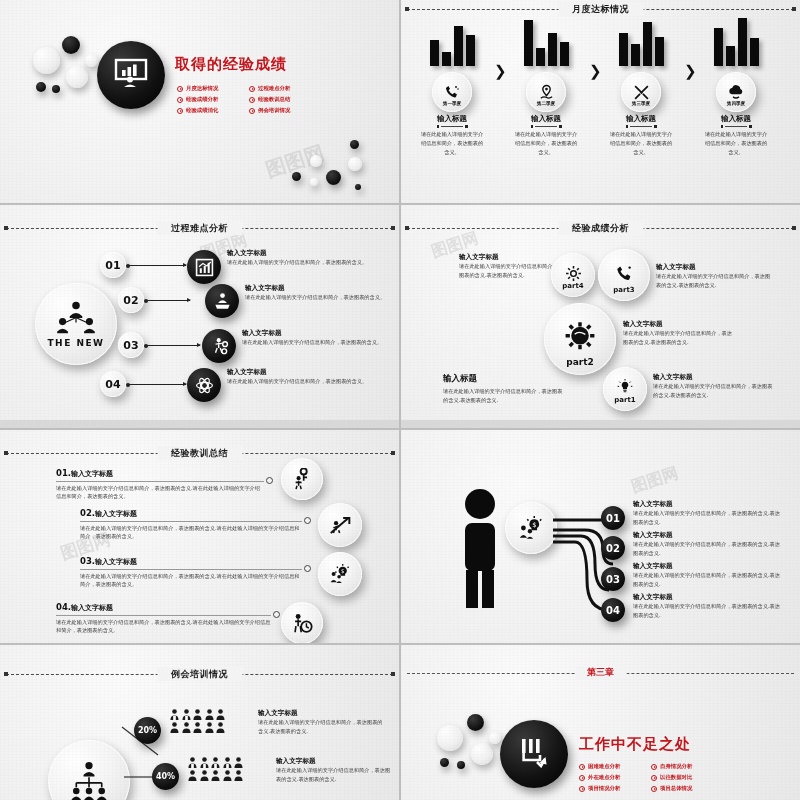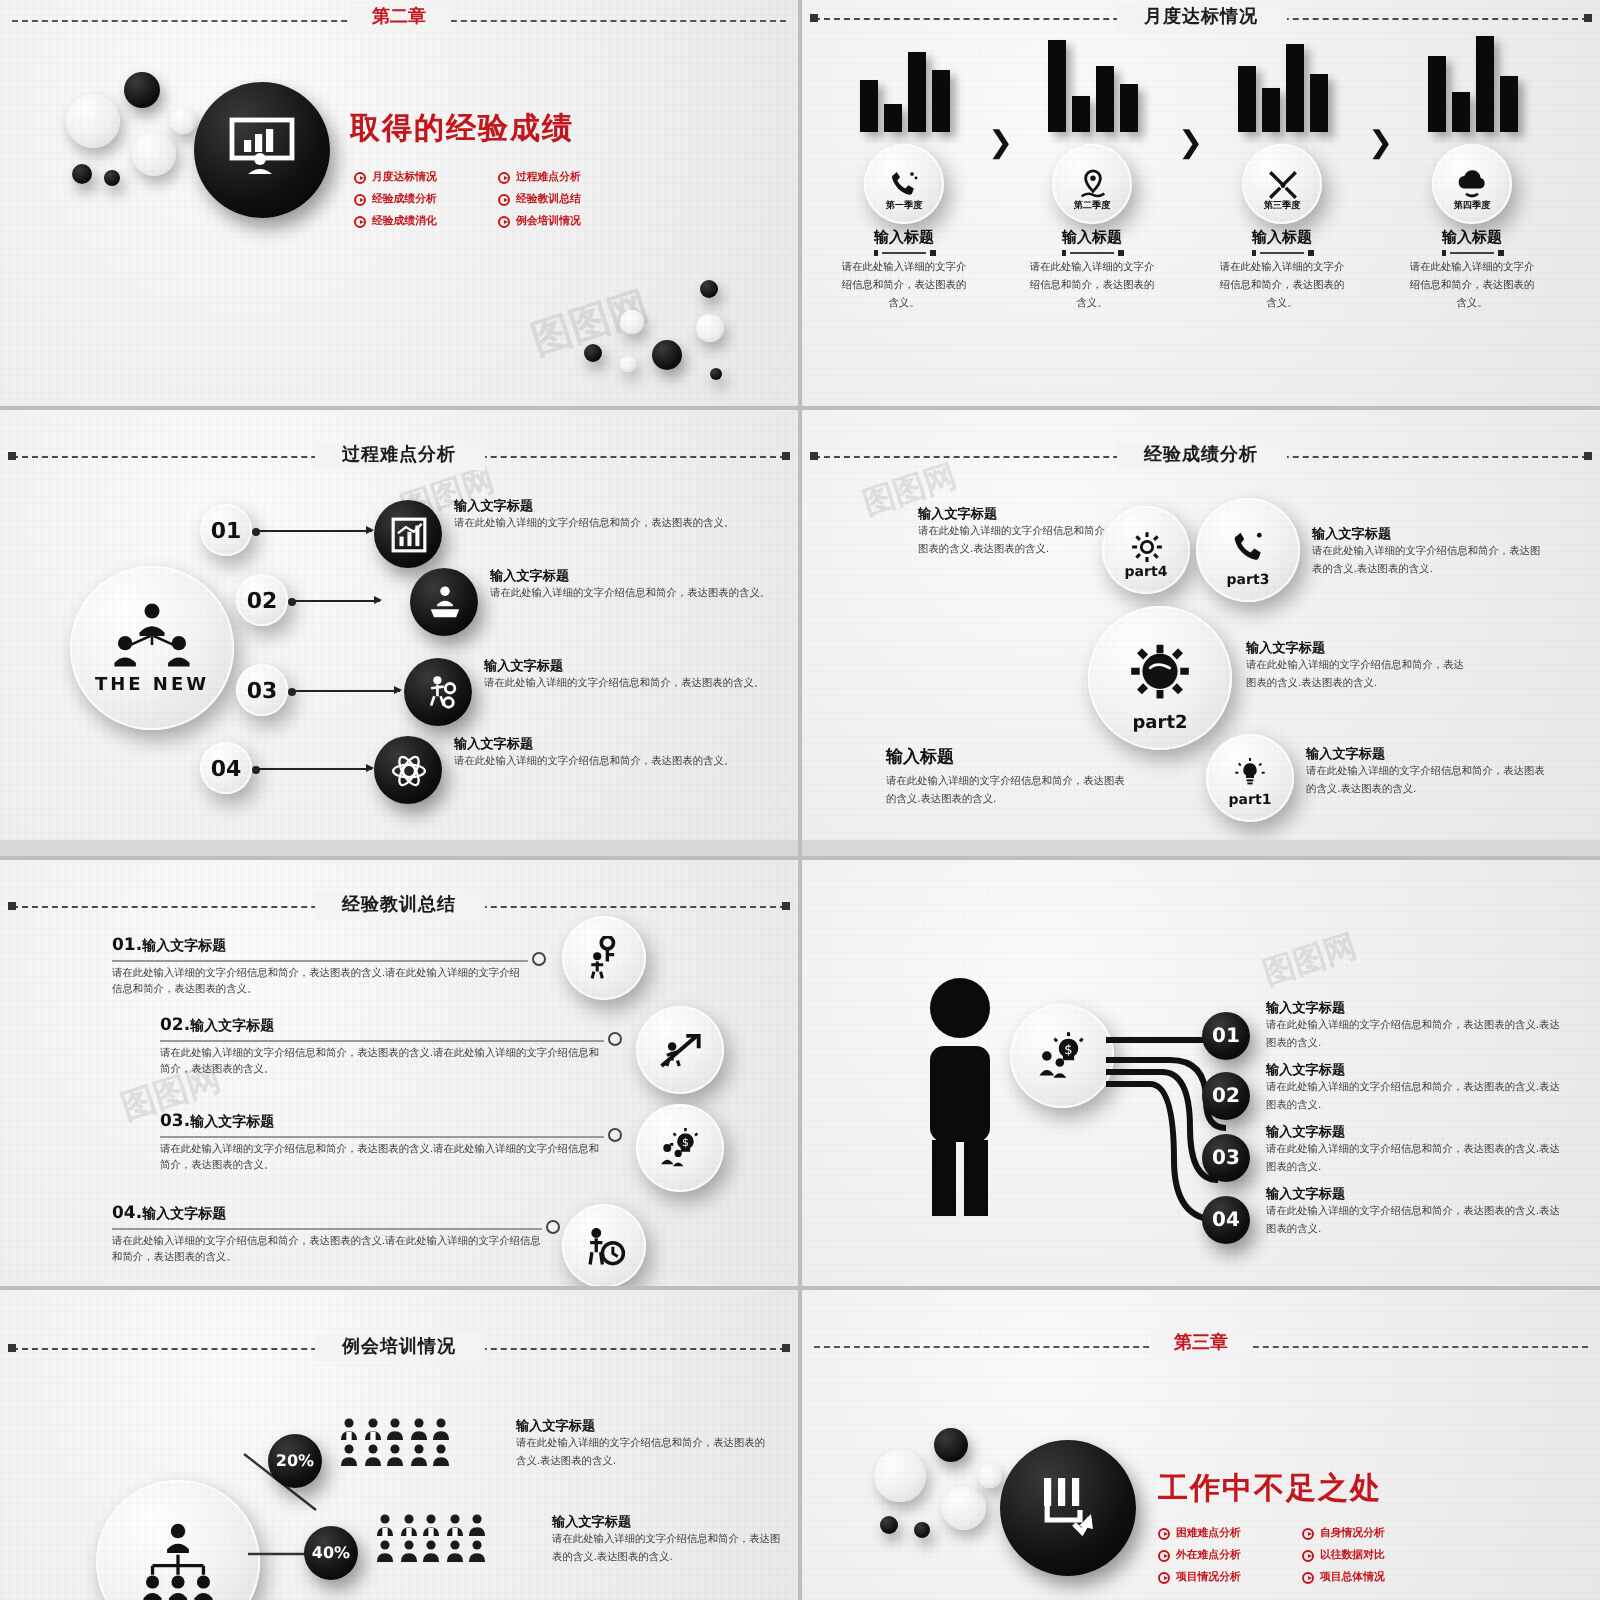--- a/index.html
+++ b/index.html
@@ -132,24 +132,20 @@
         font-weight:bold; transform:rotate(-18deg); pointer-events:none; user-select:none; }
   .divider-h { position:absolute; left:0; width:800px; height:2px; background:#bdbdbd; }
   .divider-v { position:absolute; top:0; width:2px; height:800px; background:#bdbdbd; left:399px;}
 </style>
 </head>
 <body>
 
 <div id="page">
 
   <div class="slide s-tl">
-    <div class="chapterbar">
-      <div class="rule"></div>
-      <div class="cap">第二章</div>
-    </div>
 
     <div class="wm" style="left:265px;top:148px;">图图网</div>
 
     <div class="cover-bubbles">
       <div class="bub w" style="left:33px;top:47px;width:27px;height:27px;"></div>
       <div class="bub k" style="left:62px;top:36px;width:18px;height:18px;"></div>
       <div class="bub w" style="left:66px;top:66px;width:22px;height:22px;"></div>
       <div class="bub w" style="left:85px;top:54px;width:13px;height:13px;"></div>
       <div class="bub k" style="left:36px;top:82px;width:10px;height:10px;"></div>
       <div class="bub k" style="left:52px;top:85px;width:8px;height:8px;"></div>

